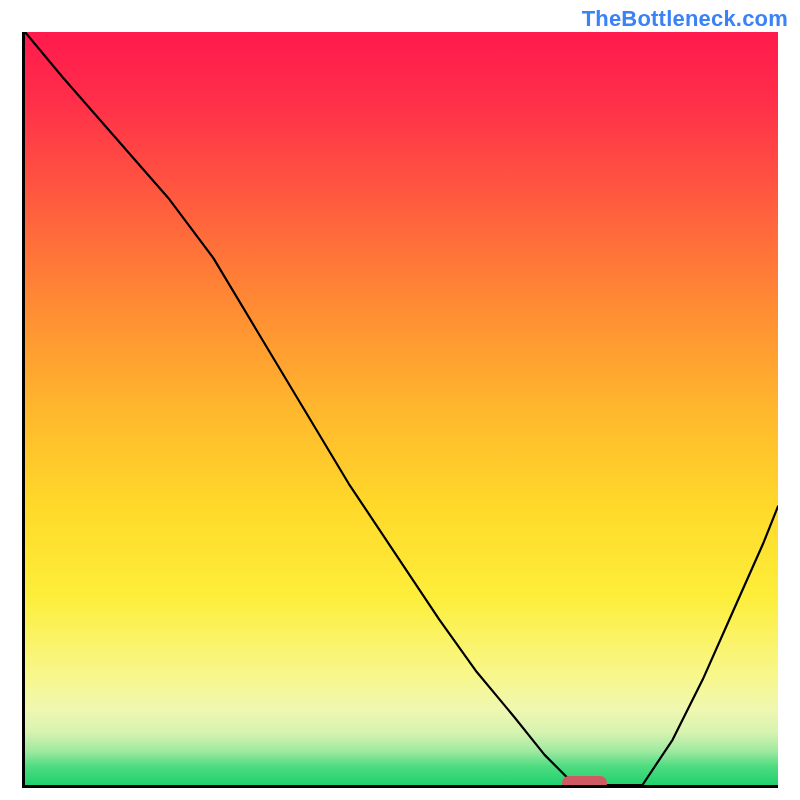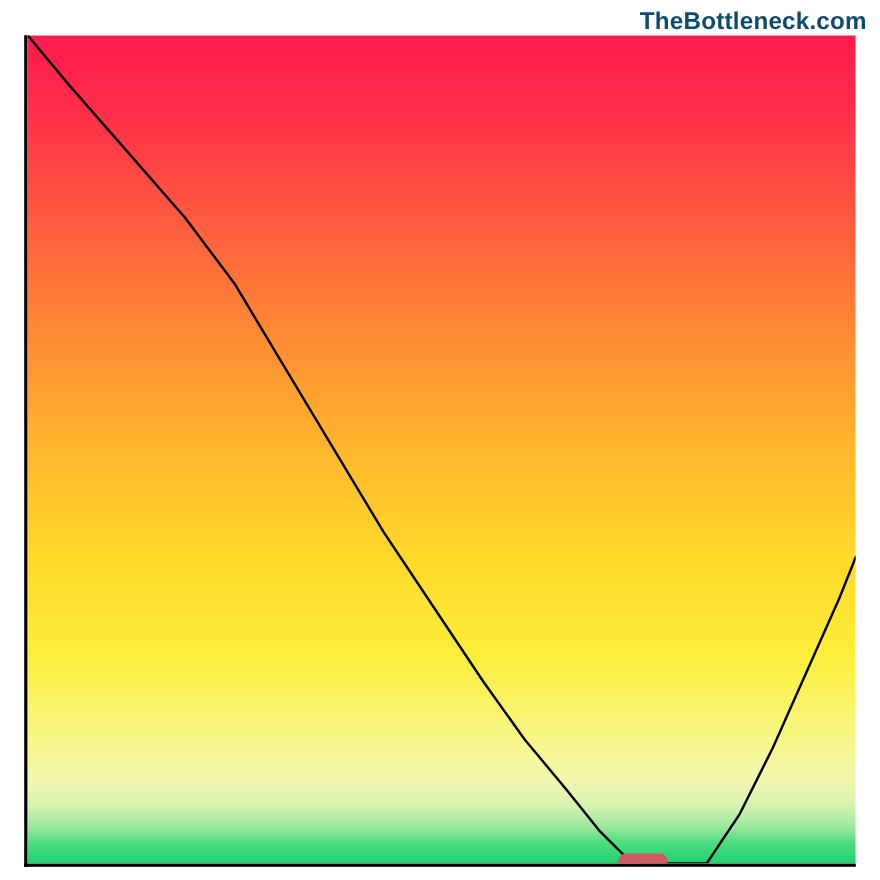--- a/index.html
+++ b/index.html
@@ -14,21 +14,21 @@
     position: relative;
     width: 800px;
     height: 800px;
   }
   .watermark {
     position: absolute;
     top: 6px;
     right: 12px;
     font-size: 22px;
     font-weight: 600;
-    color: #0c4a6e;
+    color: #3b82f6;
     letter-spacing: 0.2px;
   }
   .plot {
     position: absolute;
     left: 22px;
     top: 32px;
     width: 756px;
     height: 756px;
     border-left: 3px solid #000;
     border-bottom: 3px solid #000;

